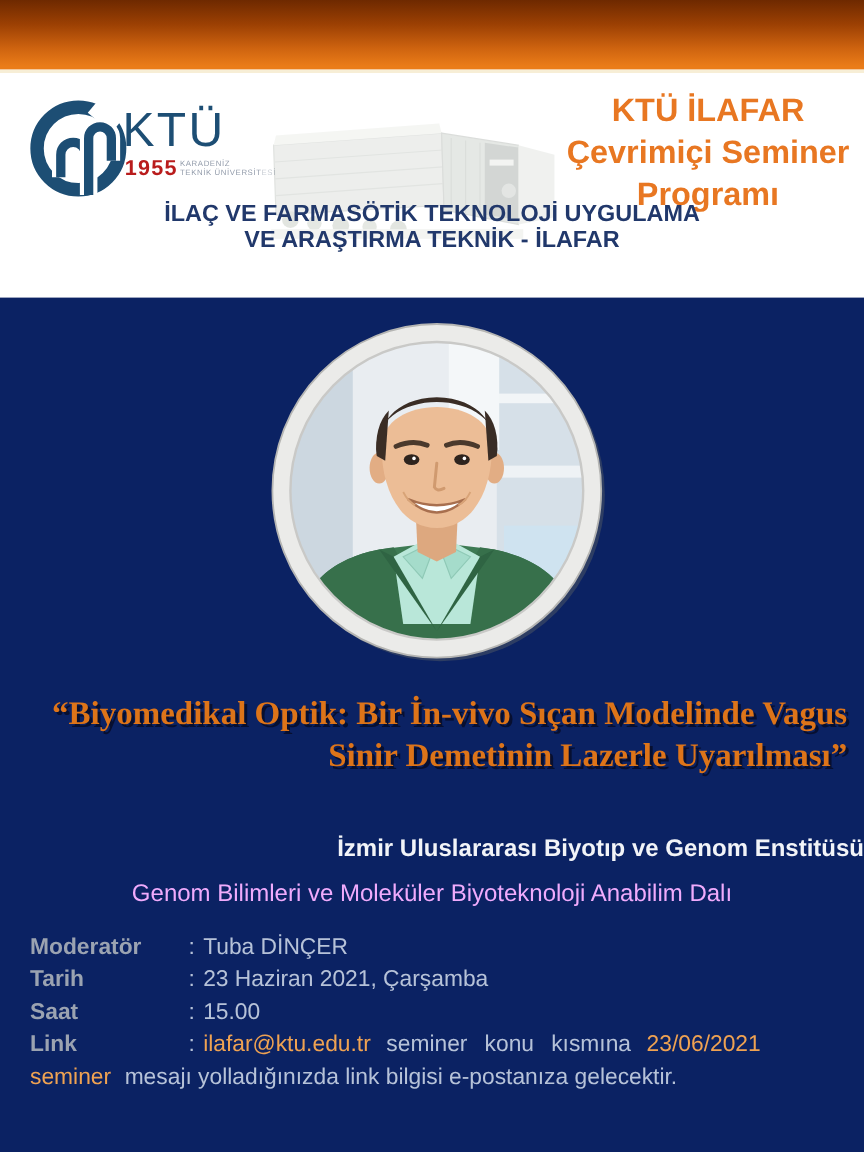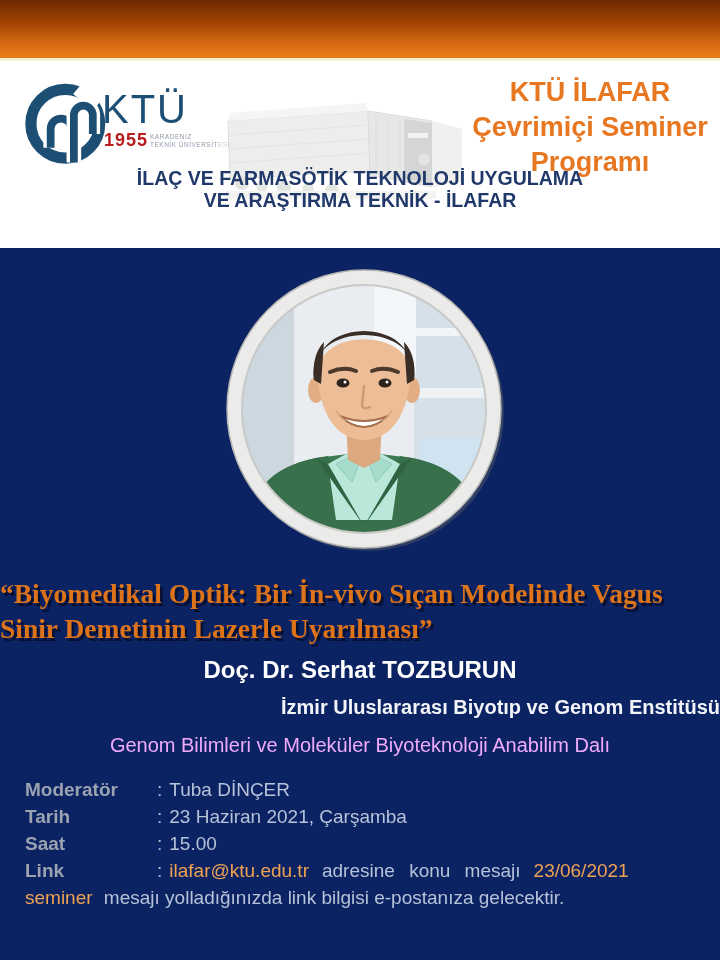--- a/index.html
+++ b/index.html
@@ -36,21 +36,21 @@
   }
   .center-name {
     position:absolute; left:0; top:106px; width:720px;
     text-align:center; font-size:19.5px; font-weight:bold; color:#21386b; line-height:22px;
   }
   
   .mainbody { position:absolute; left:0; top:248px; width:720px; height:712px; background:#0b2263; }
   .portrait { position:absolute; left:224px; top:20px; width:282px; height:284px; }
   .talk-title {
     position:absolute; left:0; top:328px; width:706px;
-    text-align:left;
+    text-align:right;
     font-family:"Liberation Serif", serif;
     font-size:27.5px; font-weight:bold; color:#dd7419; line-height:35px;
     text-shadow:2.5px 2.5px 0 #070f30;
   }
   .speaker-name {
     position:absolute; left:0; top:408px; width:720px;
     text-align:center; font-size:24px; font-weight:bold; color:#ffffff;
   }
   .affil1 { position:absolute; left:0; top:448px; width:720px; text-align:right; font-size:20px; color:#f2f4f8;font-weight:bold; }
   .affil2 { position:absolute; left:0; top:486px; width:720px; text-align:center; font-size:20px; color:#f0abfc; }
@@ -179,21 +179,20 @@
       <path d="M168 142 Q164 150 158 153" stroke="#d8a377" stroke-width="1.5" fill="none"></path>
     </g>
     <ellipse cx="140" cy="141" rx="122" ry="124" fill="none" stroke="#c9c9c7" stroke-width="2"></ellipse>
   </svg>
 
   <div class="talk-title">
     <div>“Biyomedikal Optik: Bir İn-vivo Sıçan Modelinde Vagus</div>
     <div>Sinir Demetinin Lazerle Uyarılması”</div>
   </div>
 
-  <div class="speaker-name">Doç. Dr. Serhat TOZBURUN</div>
   <div class="affil1">İzmir Uluslararası Biyotıp ve Genom Enstitüsü</div>
   <div class="affil2">Genom Bilimleri ve Moleküler Biyoteknoloji Anabilim Dalı</div>
 
   <div class="details">
 
     <div class="info-row">
       <span class="info-label">Moderatör</span>
       <span class="info-sep">:</span>
       <span class="info-value">Tuba DİNÇER</span>
     </div>
@@ -207,21 +206,21 @@
     <div class="info-row">
       <span class="info-label">Saat</span>
       <span class="info-sep">:</span>
       <span class="info-value">15.00</span>
     </div>
 
     <div class="info-row link-line1">
       <span class="info-label">Link</span>
       <span class="info-sep">:</span>
       <span class="hl seg">ilafar@ktu.edu.tr</span>
-      <span class="info-value seg midtext">adresine konu mesajı</span>
+      <span class="info-value seg midtext">seminer konu kısmına</span>
       <span class="hl">23/06/2021</span>
     </div>
 
     <div class="link-line2">
       <span class="hl">seminer</span>
       <span>mesajı yolladığınızda link bilgisi e-postanıza gelecektir.</span>
     </div>
 
   </div>
 </div>

